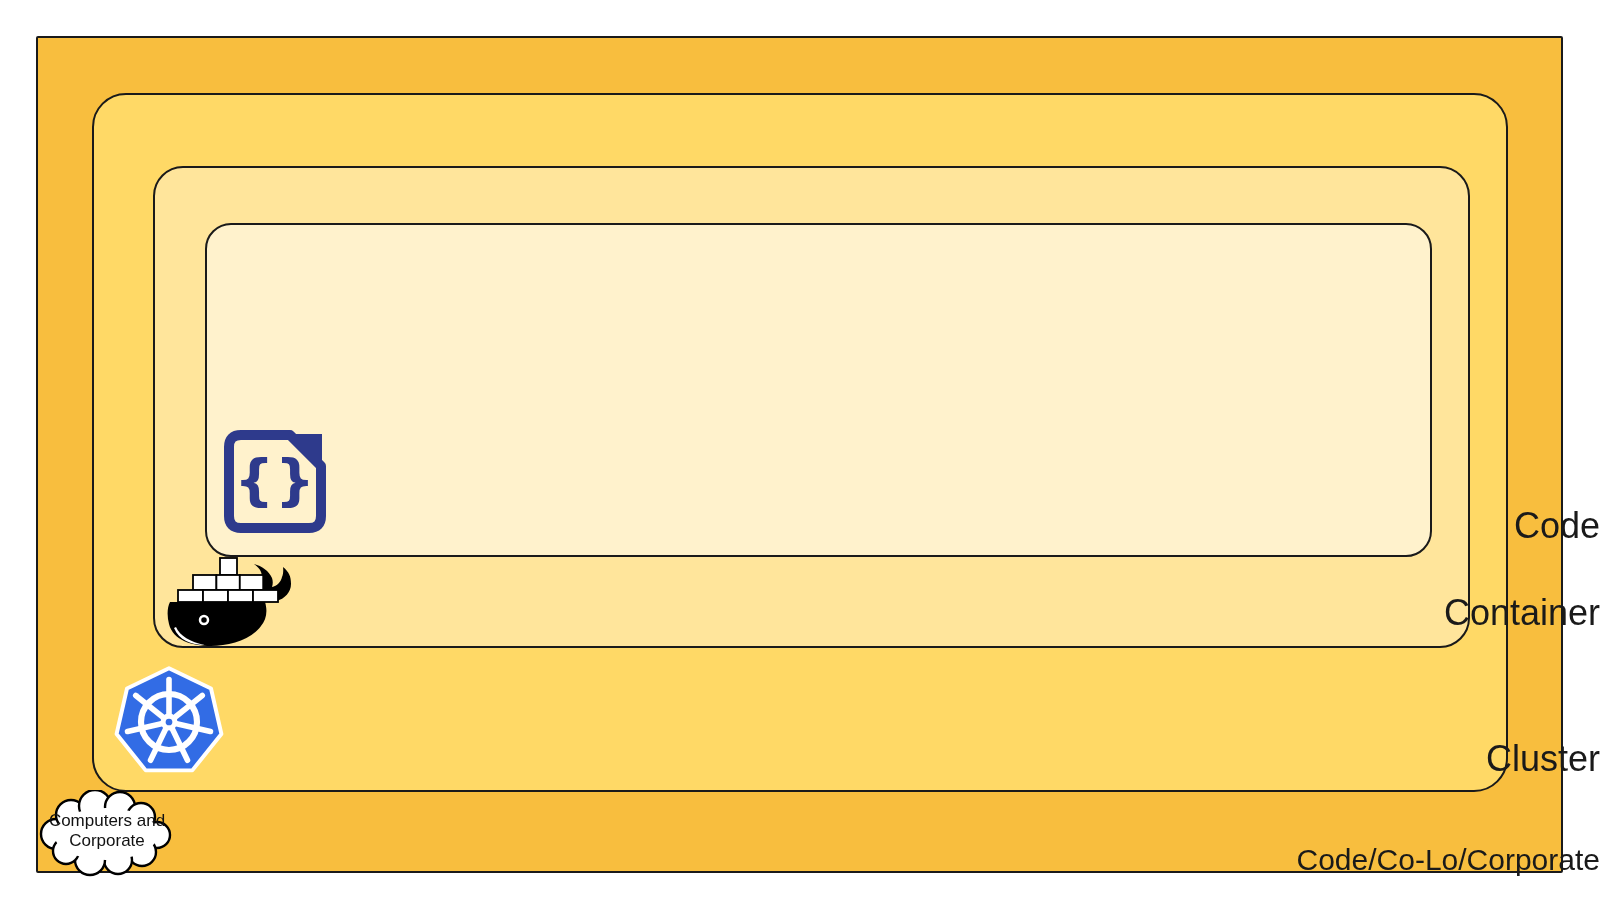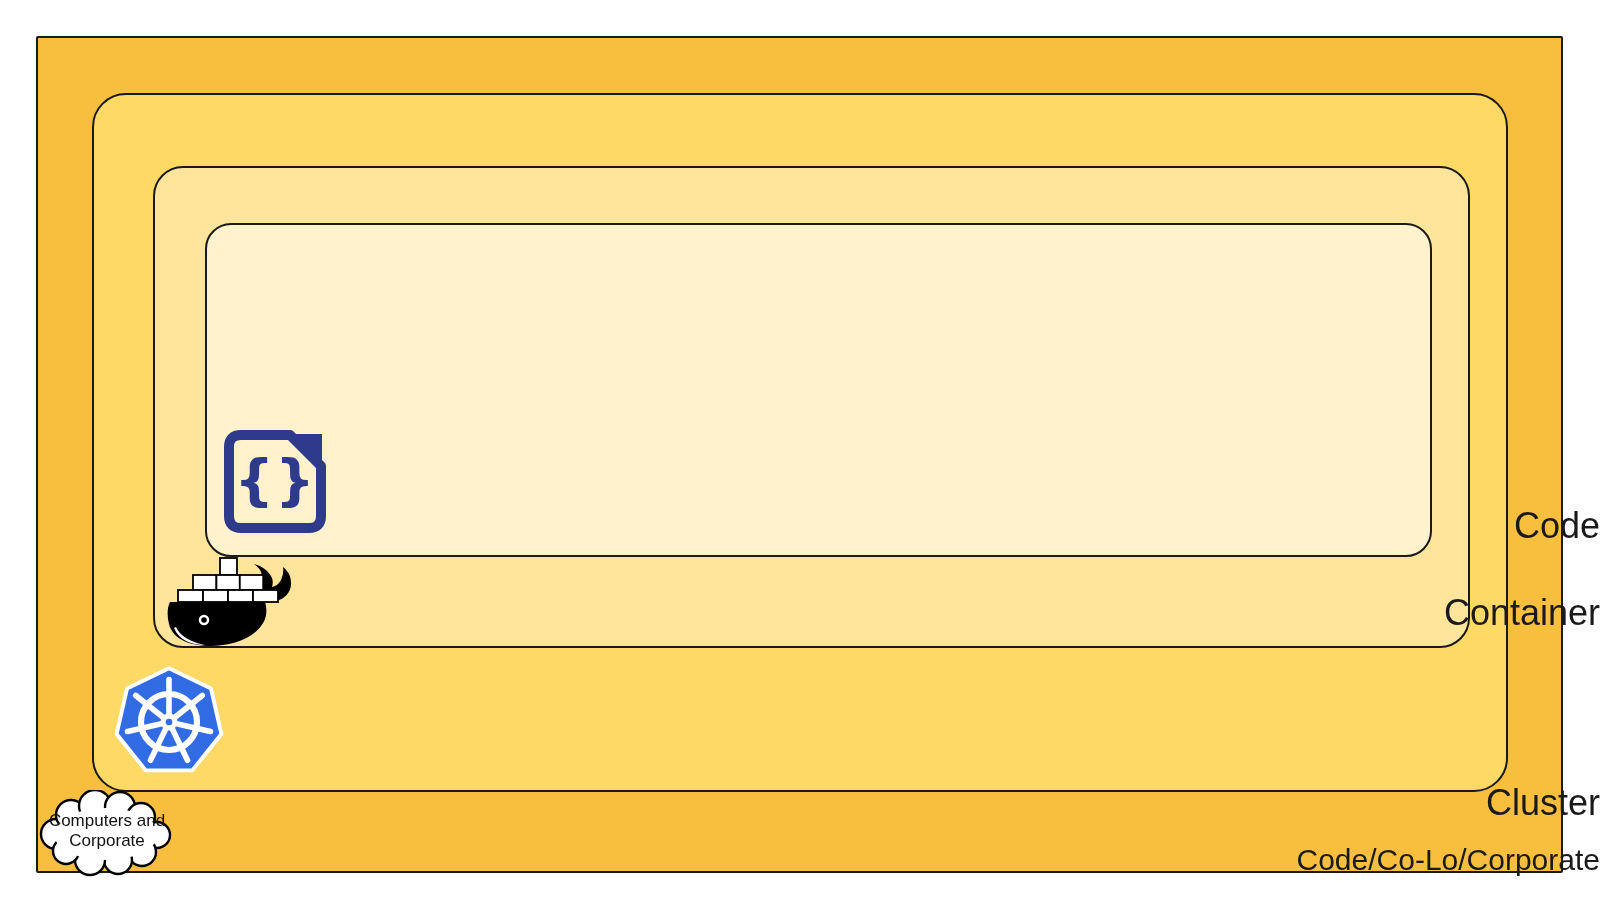--- a/index.html
+++ b/index.html
@@ -17,21 +17,21 @@
   .box-code{left:50px;top:55px;width:1227px;height:334px;border-radius:26px;}
 
   .layer-label{
     position:absolute;left:0;width:1600px;
     text-align:right;color:#1a1a1a;
     font-size:36px;line-height:42px;
     z-index:5;pointer-events:none;white-space:pre;
   }
   .label-code{top:505px;}
   .label-container{top:592px;}
-  .label-cluster{top:738px;margin-top:44px;}
+  .label-cluster{top:738px;}
   .label-datacenter{top:800px;font-size:30px;line-height:40px;}
 
   .icon{position:absolute;z-index:10;}
   .icon svg{display:block;width:100%;height:100%;}
   .icon-codefile{left:222px;top:428px;width:106px;height:107px;}
   .icon-whale{left:165px;top:556px;width:130px;height:92px;}
   .icon-k8s{left:112px;top:666px;width:114px;height:112px;}
 
   .cloud{position:absolute;left:38px;top:790px;width:138px;height:90px;z-index:12;}
   .cloud svg{position:absolute;left:0;top:0;width:100%;height:100%;}

